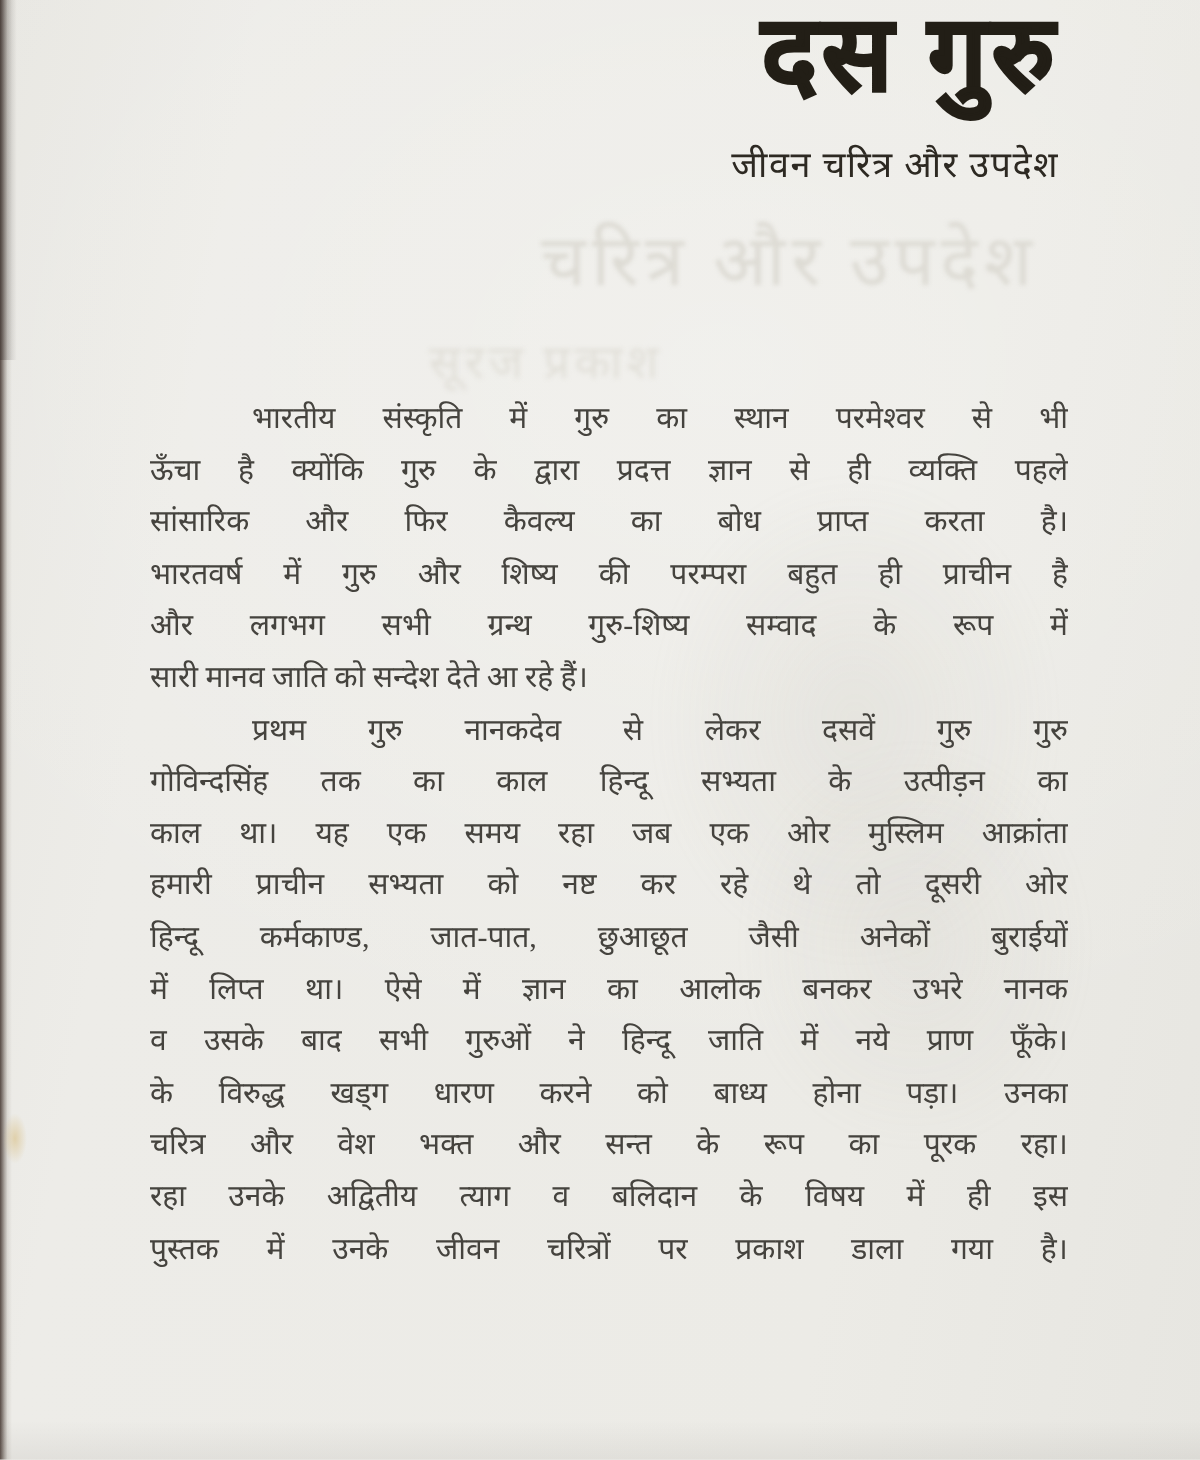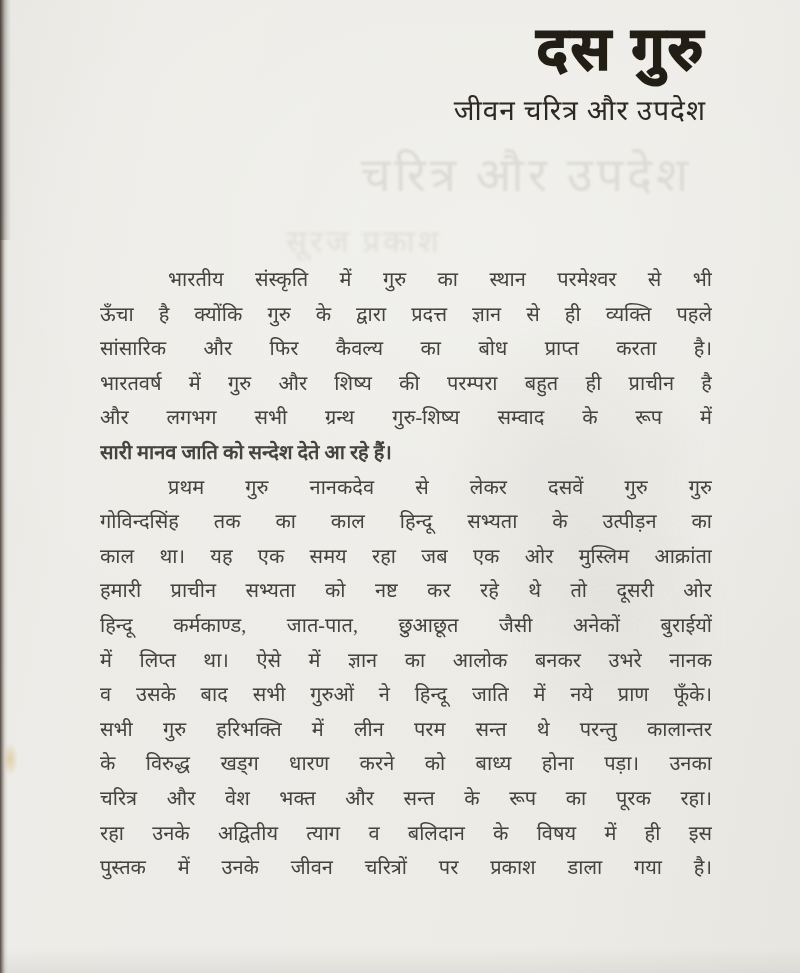--- a/index.html
+++ b/index.html
@@ -28,31 +28,31 @@
   }
   .spine-top {
     position: absolute; left: 0; top: 0; width: 14px; height: 240px;
     background: linear-gradient(to right, rgba(55,48,44,0.35), rgba(55,48,44,0) 80%);
   }
   .smudge {
     position: absolute; left: 2px; top: 742px; width: 16px; height: 34px;
     background: radial-gradient(ellipse, rgba(214,186,122,0.55), rgba(214,186,122,0) 70%);
   }
   .title {
-    position: absolute; top: 13px; right: 94px;
-    font-size: 59px; line-height: 72px;
+    position: absolute; top: 2px; right: 94px;
+    font-size: 70px; line-height: 72px;
     font-weight: bold;
     color: #221e16;
     -webkit-text-stroke: 1.6px #221e16;
     letter-spacing: 3px;
     white-space: nowrap;
   }
   .subtitle {
     position: absolute; top: 84px; right: 94px;
-    font-size: 28px; line-height: 54px;
+    font-size: 24px; line-height: 54px;
     color: #2d2922;
     letter-spacing: 1px;
     white-space: nowrap;
   }
   .ghost1 {
     position: absolute; top: 146px; right: 108px;
     font-size: 47px; line-height: 58px;
     color: #dddbd4;
     filter: blur(1.3px);
     letter-spacing: 4px;
@@ -80,21 +80,21 @@
     position: absolute; left: 100px; top: 262px; width: 612px;
     color: #45433e;
     font-size: 20px;
   }
   .bl {
     height: 34.6px; line-height: 34.6px;
     text-align: justify; text-align-last: justify;
     overflow: hidden;
   }
   .ind { text-indent: 68px; }
-  .short { text-align-last: left; font-weight: bold; }
+  .short { text-align-last: left; }
 </style>
 </head>
 <body>
 
 <div class="page">
   <div class="spine"></div>
   <div class="spine-top"></div>
   <div class="smudge"></div>
 
   <div class="ghost-blob-1"></div>
@@ -113,19 +113,18 @@
     <div class="bl">भारतवर्ष में गुरु और शिष्य की परम्परा बहुत ही प्राचीन है</div>
     <div class="bl">और लगभग सभी ग्रन्थ गुरु-शिष्य सम्वाद के रूप में</div>
     <div class="bl short">सारी मानव जाति को सन्देश देते आ रहे हैं।</div>
     <div class="bl ind">प्रथम गुरु नानकदेव से लेकर दसवें गुरु गुरु</div>
     <div class="bl">गोविन्दसिंह तक का काल हिन्दू सभ्यता के उत्पीड़न का</div>
     <div class="bl">काल था। यह एक समय रहा जब एक ओर मुस्लिम आक्रांता</div>
     <div class="bl">हमारी प्राचीन सभ्यता को नष्ट कर रहे थे तो दूसरी ओर</div>
     <div class="bl">हिन्दू कर्मकाण्ड, जात-पात, छुआछूत जैसी अनेकों बुराईयों</div>
     <div class="bl">में लिप्त था। ऐसे में ज्ञान का आलोक बनकर उभरे नानक</div>
     <div class="bl">व उसके बाद सभी गुरुओं ने हिन्दू जाति में नये प्राण फूँके।</div>
-    <div class="bl">सभी गुरु हरिभक्ति में लीन परम सन्त थे परन्तु कालान्तर</div>
     <div class="bl">के विरुद्ध खड्ग धारण करने को बाध्य होना पड़ा। उनका</div>
     <div class="bl">चरित्र और वेश भक्त और सन्त के रूप का पूरक रहा।</div>
     <div class="bl">रहा उनके अद्वितीय त्याग व बलिदान के विषय में ही इस</div>
     <div class="bl">पुस्तक में उनके जीवन चरित्रों पर प्रकाश डाला गया है।</div>
   </div>
 </div>
 
 </body></html>

